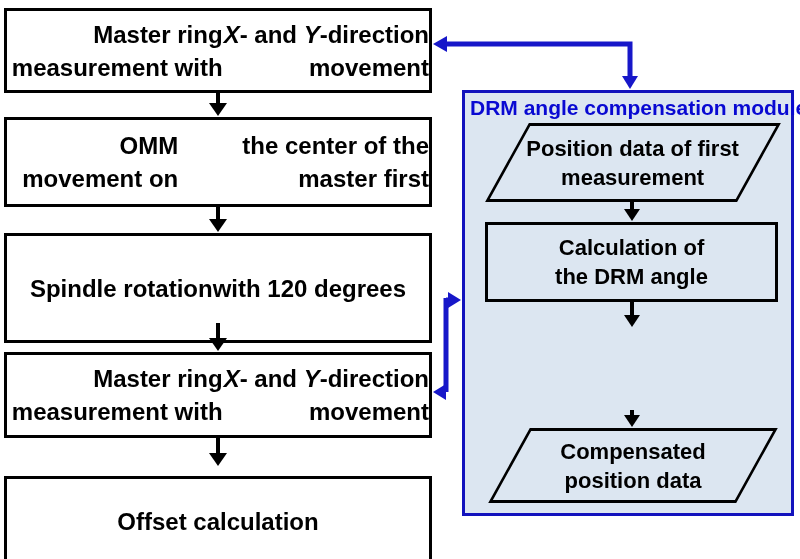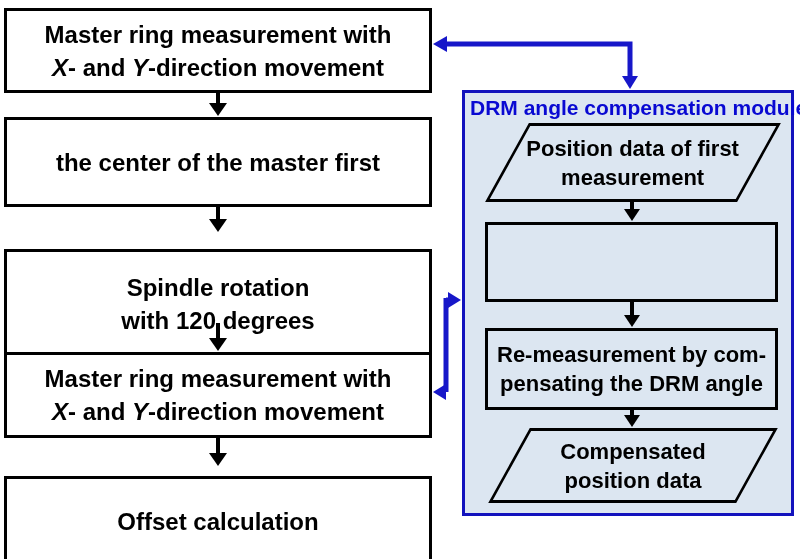--- a/index.html
+++ b/index.html
@@ -13,28 +13,27 @@
   }
   
   .fbox {
     position: absolute;
     left: 4px;
     width: 428px;
     box-sizing: border-box;
     border: 3px solid #000000;
     background: #ffffff;
     display: flex;
-    flex-direction: column;
     align-items: center;
     justify-content: center;
     font-size: 24px;
     font-weight: bold;
     color: #000000;
     line-height: 33px;
-    text-align: left;
+    text-align: right;
   }
   .it { font-style: italic; }
   
   .module-panel {
     position: absolute;
     left: 462px;
     top: 90px;
     width: 332px;
     height: 426px;
     box-sizing: border-box;
@@ -91,24 +90,25 @@
 <body>
 
 <div class="canvas">
 
   <div class="fbox" style="top:8px;height:85px;">
     <div>Master ring measurement with</div>
     <div><span class="it">X</span><span>- and </span><span class="it">Y</span><span>-direction movement</span></div>
   </div>
 
   <div class="fbox" style="top:117px;height:90px;">
+    <div>OMM movement on</div>
     <div>the center of the master first</div>
   </div>
 
-  <div class="fbox" style="top:233px;height:110px;margin-top:16px;">
+  <div class="fbox" style="top:233px;height:110px;">
     <div>Spindle rotation</div>
     <div>with 120 degrees</div>
   </div>
 
   <div class="fbox" style="top:352px;height:86px;">
     <div>Master ring measurement with</div>
     <div><span class="it">X</span><span>- and </span><span class="it">Y</span><span>-direction movement</span></div>
   </div>
 
   <div class="fbox" style="top:476px;height:90px;">
@@ -119,26 +119,24 @@
   <div class="module-title">DRM angle compensation module</div>
 
   <div class="mstep para para1">
     <div class="unskew">
       <div>Position data of first</div>
       <div>measurement</div>
     </div>
   </div>
 
   <div class="mstep rect1">
+    <div>Calculation of</div>
+    <div>the DRM angle</div>
   </div>
 
-  <div class="mstep rect2">
-    <div>Re-measurement by com-</div>
-    <div>pensating the DRM angle</div>
-  </div>
 
   <div class="mstep para para2">
     <div class="unskew">
       <div>Compensated</div>
       <div>position data</div>
     </div>
   </div>
 
   <svg class="overlay" viewBox="0 0 800 559">
 

